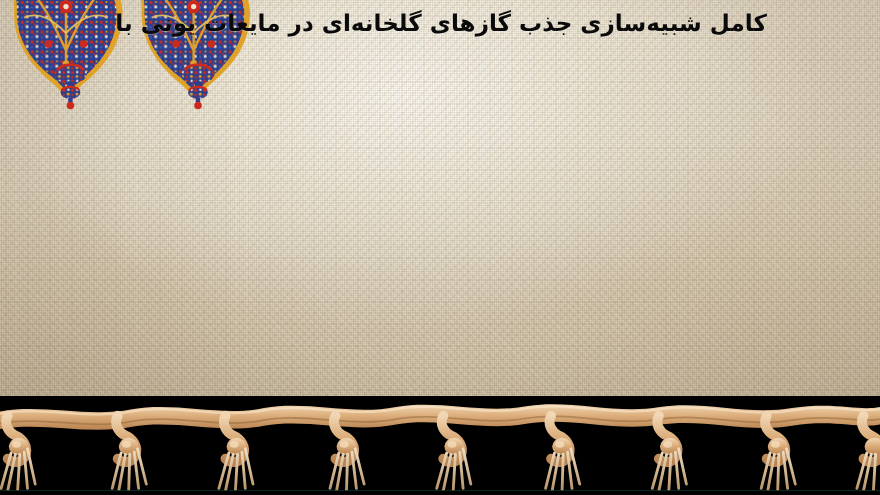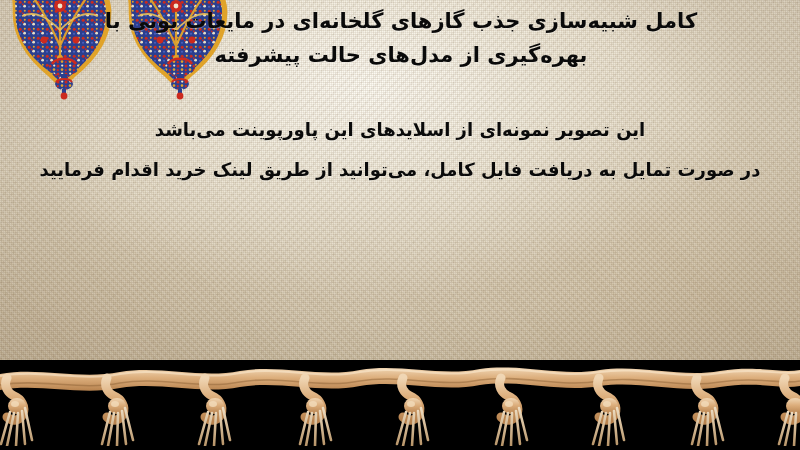--- a/index.html
+++ b/index.html
@@ -239,26 +239,23 @@
         <rect x="178" y="89" width="4" height="4" fill="#2b3f8f"></rect>
         <circle cx="180" cy="96" r="3.4" fill="#cc2a1e"></circle>
       </g>
     </svg>
   </div>
 
   <div class="text-layer">
 
     <div class="title">
       <span class="t-line">کامل شبیه‌سازی جذب گازهای گلخانه‌ای در مایعات یونی با</span>
-      <span class="t-line">بهره‌گیری از مدل‌های حالت پیشرفته</span>
     </div>
 
     <div class="body-block">
-      <span class="body-line l1">این تصویر نمونه‌ای از اسلایدهای این پاورپوینت می‌باشد</span>
-      <span class="body-line">در صورت تمایل به دریافت فایل کامل، می‌توانید از طریق لینک خرید اقدام فرمایید</span>
     </div>
 
   </div>
 
   <div class="fringe-band">
     <div class="fringe-black"></div>
     <svg width="800" height="90" viewBox="0 0 800 90" style="position:absolute;left:0;top:0;">
       <defs>
         <linearGradient id="rope" x1="0" y1="0" x2="0" y2="1">
           <stop offset="0%" stop-color="#f0d6b4"></stop>

